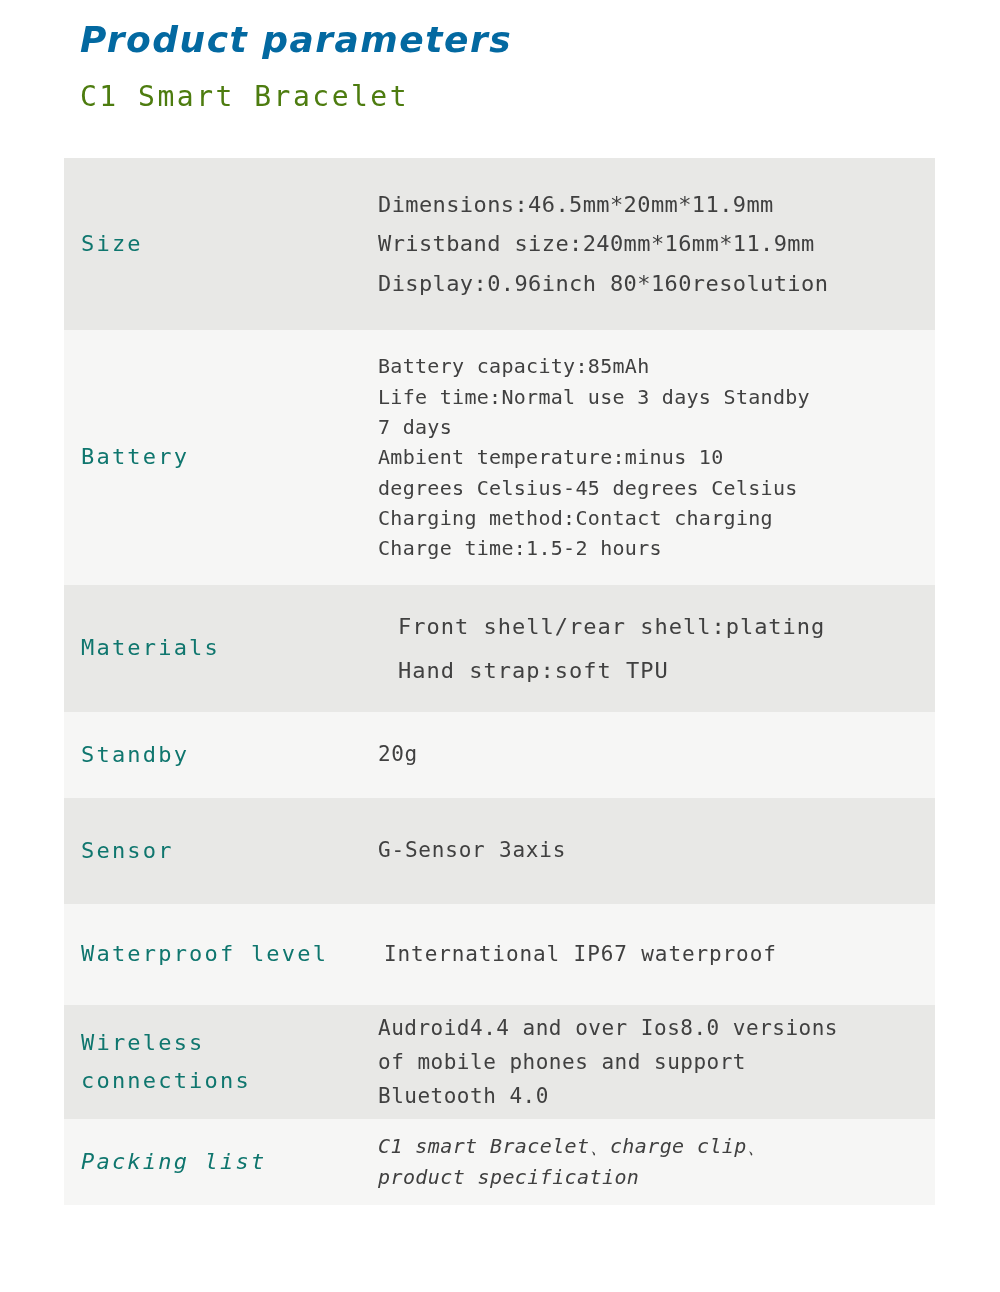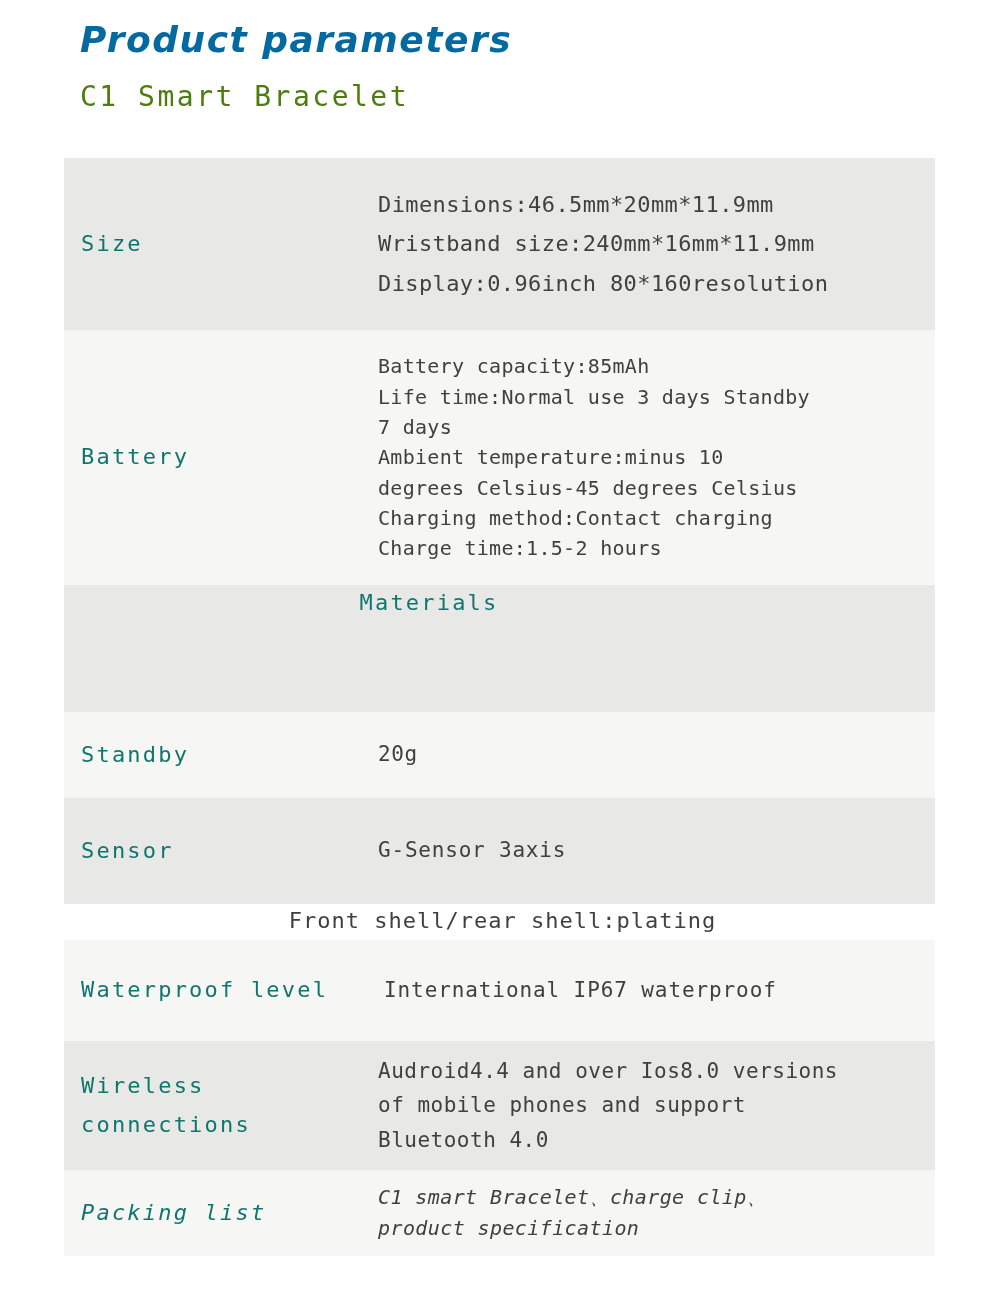--- a/index.html
+++ b/index.html
@@ -94,25 +94,25 @@
   .spec-row[data-rowkey="sensor"]      .spec-value { font-size: 21px; line-height: 1.6; letter-spacing: 0.8px; }
   .spec-row[data-rowkey="waterproof"]  .spec-value { font-size: 21px; line-height: 1.6; letter-spacing: 0.9px; padding-left: 6px; }
   .spec-row[data-rowkey="wireless"]    .spec-value { font-size: 21px; line-height: 1.62; letter-spacing: 0.5px; }
   .spec-row[data-rowkey="packing"]     .spec-value { font-size: 20px; line-height: 1.55; letter-spacing: 0.4px; }
 
   .spec-row[data-rowkey="wireless"] .spec-label { line-height: 1.75; }
 
   
   .spec-row[data-rowkey="size"]       { height: 172px; }
   .spec-row[data-rowkey="battery"]    { height: 255px; }
-  .spec-row[data-rowkey="materials"]  { height: 127px; flex-direction: column; }
+  .spec-row[data-rowkey="materials"]  { height: 127px; }
   .spec-row[data-rowkey="weight"]     { height: 86px; }
   .spec-row[data-rowkey="sensor"]     { height: 106px; }
-  .spec-row[data-rowkey="waterproof"] { height: 101px; margin-top: 36px; }
-  .spec-row[data-rowkey="wireless"]   { height: 129px; }
+  .spec-row[data-rowkey="waterproof"] { height: 101px; }
+  .spec-row[data-rowkey="wireless"]   { height: 114px; }
   .spec-row[data-rowkey="packing"]    { height: 86px; font-style: italic; }
 </style>
 </head>
 <body>
 
 <div id="header">
   <div id="page-title">Product parameters</div>
   <div id="product-name">C1 Smart Bracelet</div>
 </div>
 

